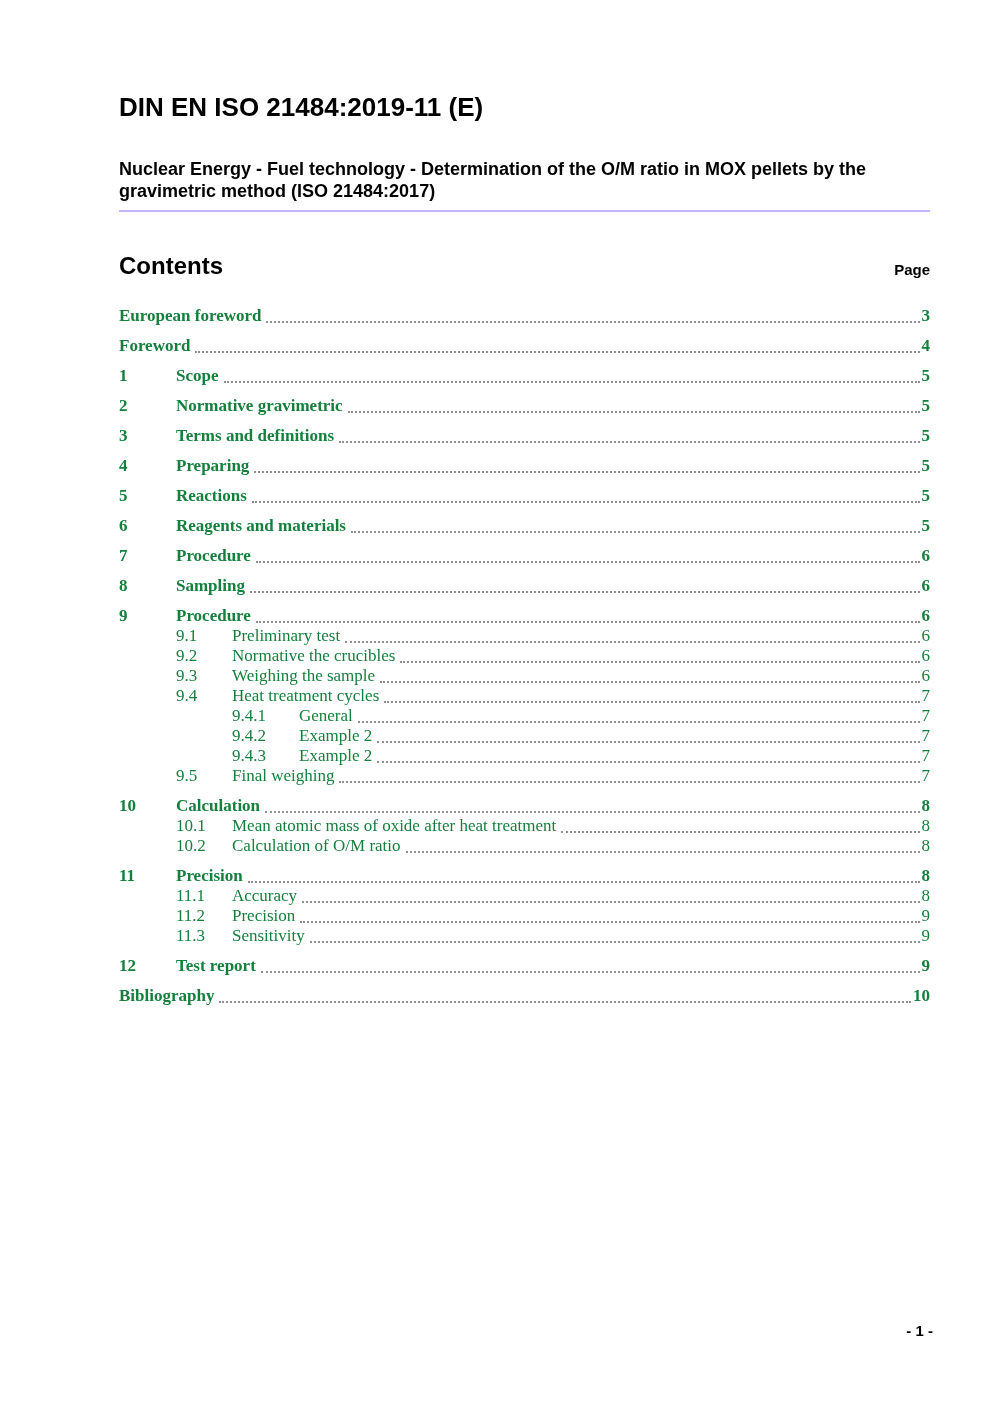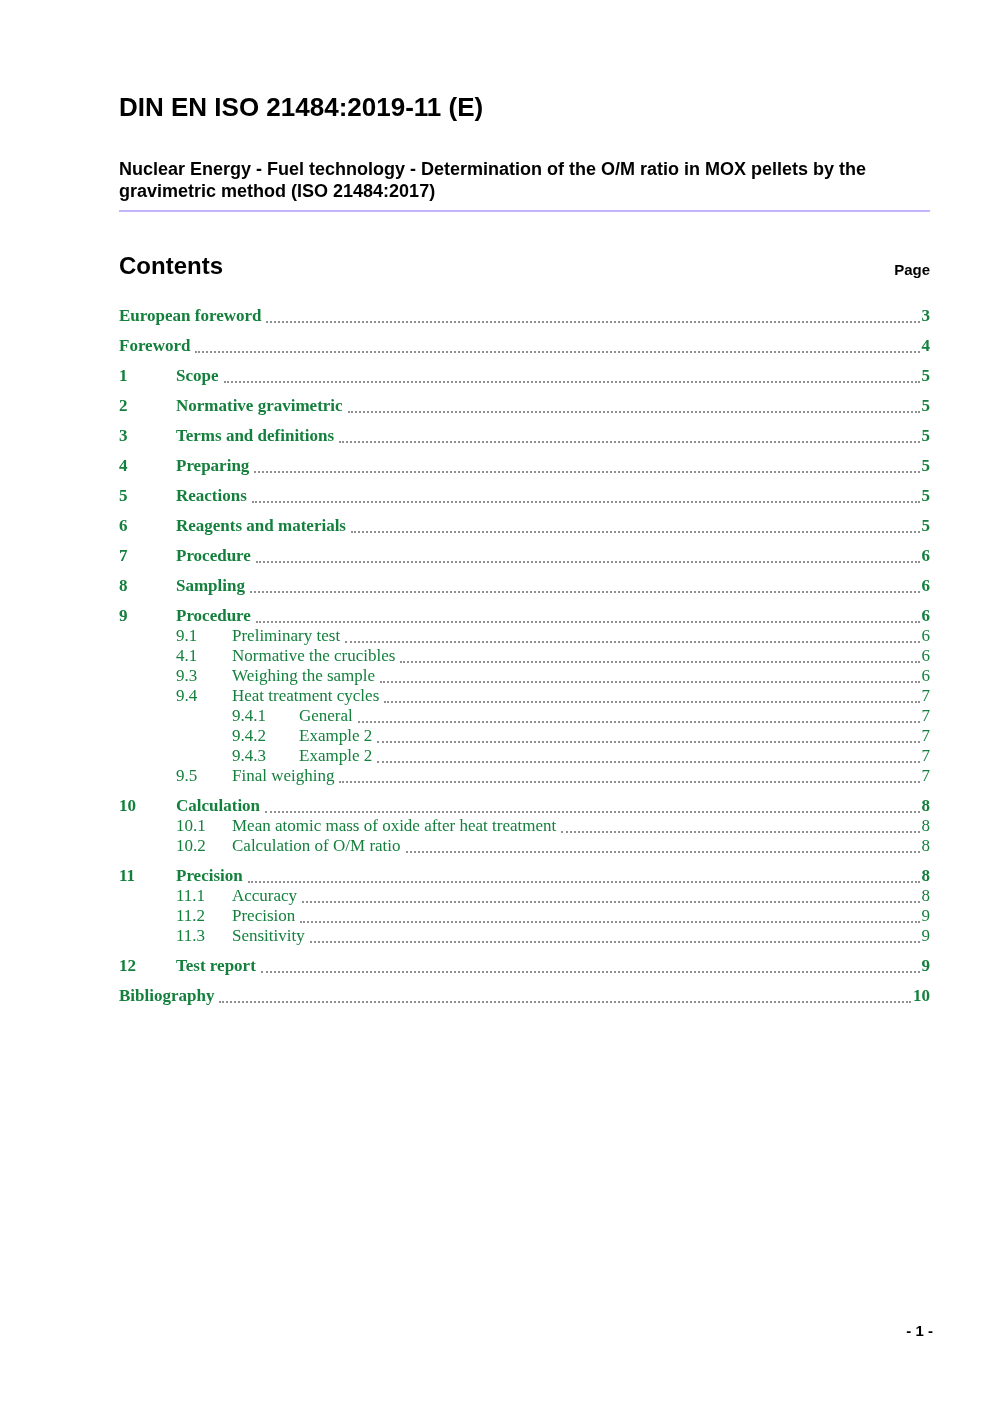--- a/index.html
+++ b/index.html
@@ -152,21 +152,21 @@
         <span class="leader"></span>
         <span class="pg">6</span>
       </div>
       <div class="toc-row lvl2">
         <span class="num">9.1</span>
         <span class="label">Preliminary test</span>
         <span class="leader"></span>
         <span class="pg">6</span>
       </div>
       <div class="toc-row lvl2">
-        <span class="num">4.1</span>
+        <span class="num">9.2</span>
         <span class="label">Normative the crucibles</span>
         <span class="leader"></span>
         <span class="pg">6</span>
       </div>
       <div class="toc-row lvl2">
         <span class="num">9.3</span>
         <span class="label">Weighing the sample</span>
         <span class="leader"></span>
         <span class="pg">6</span>
       </div>

